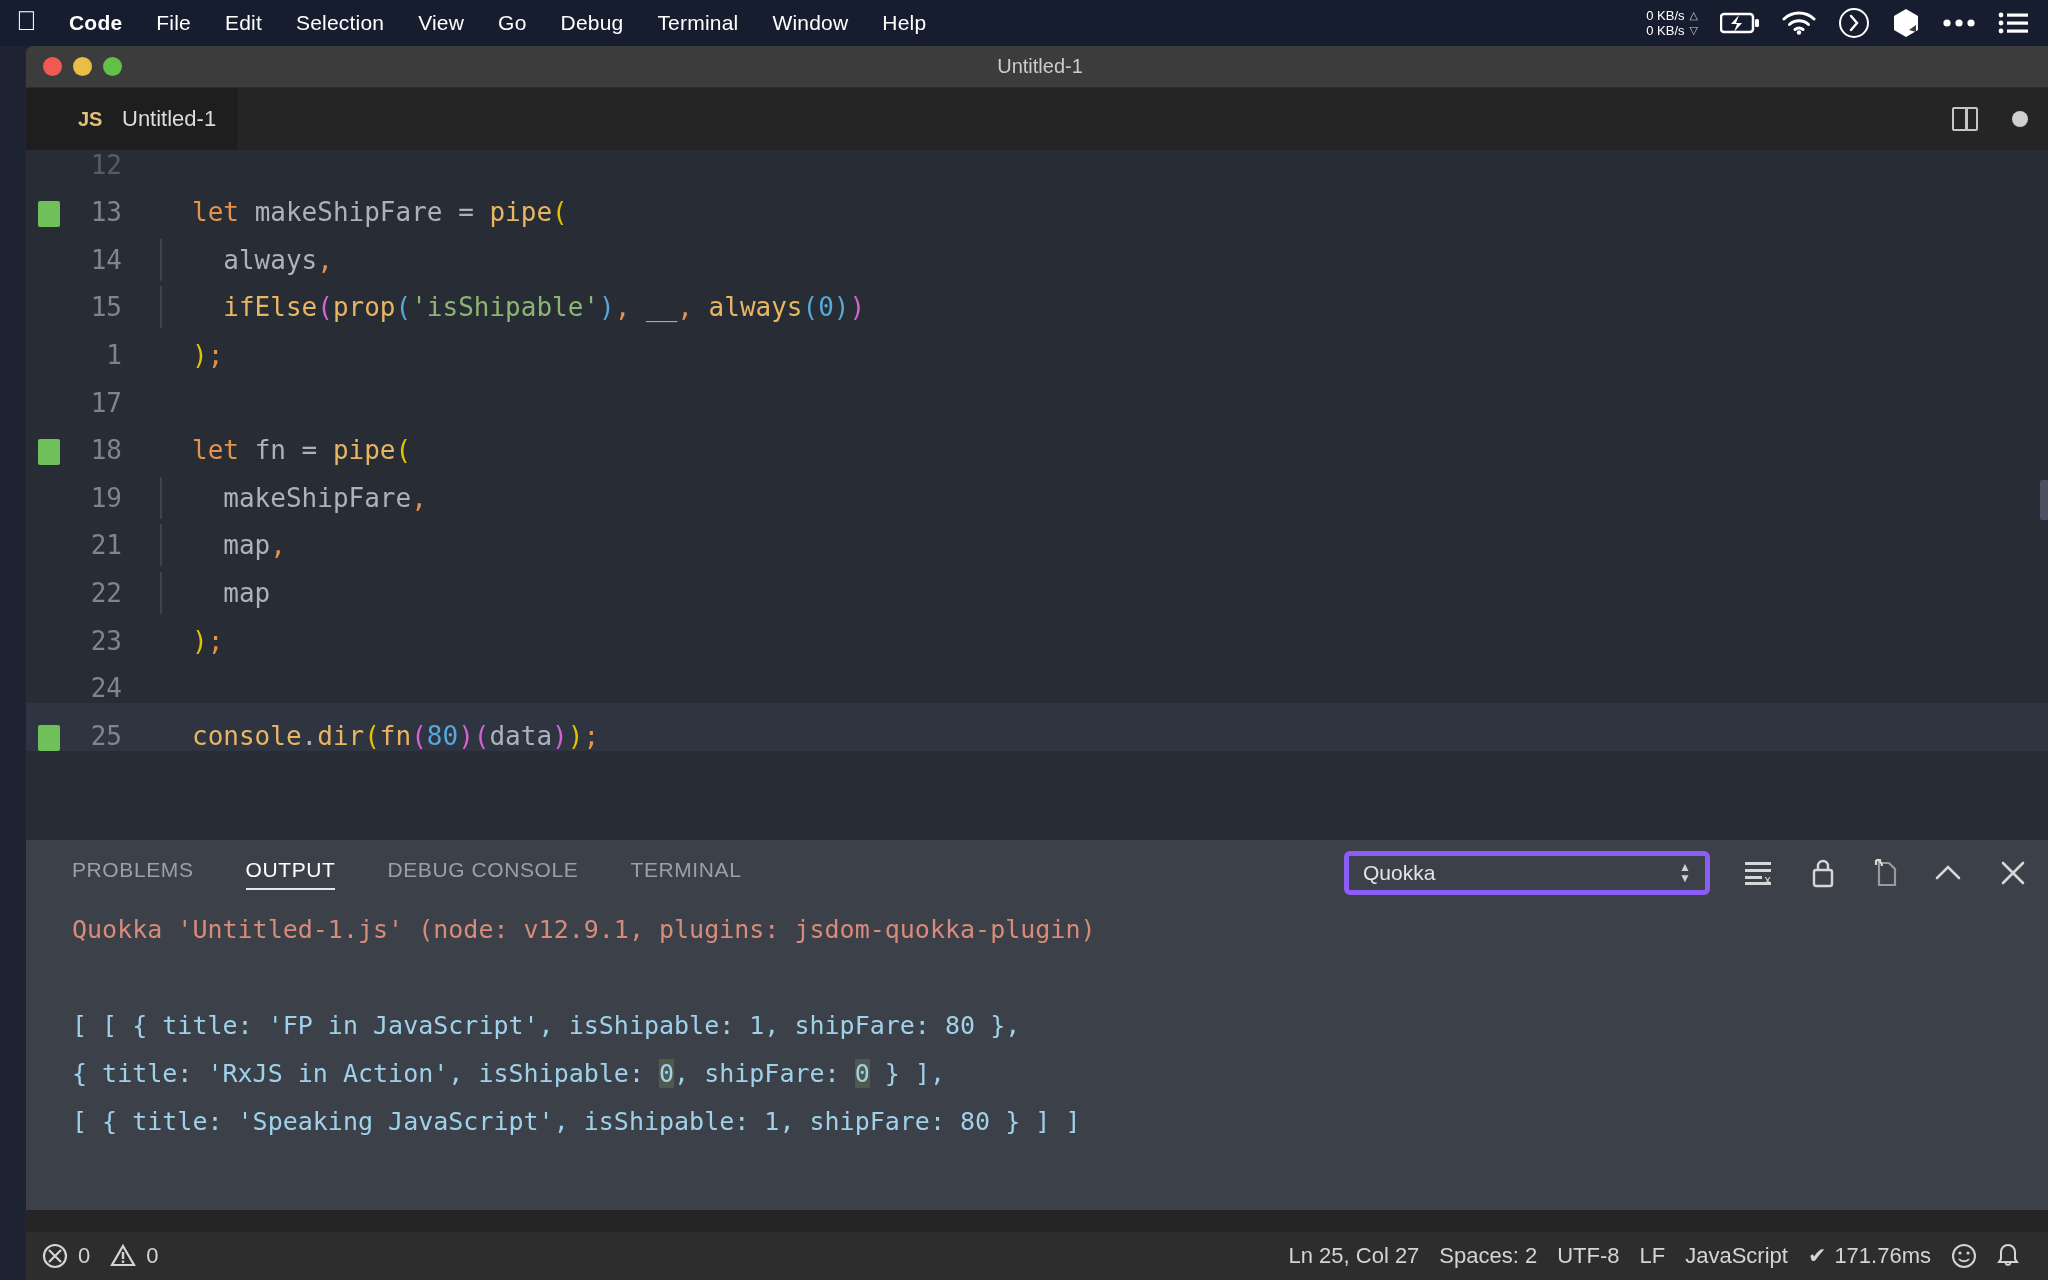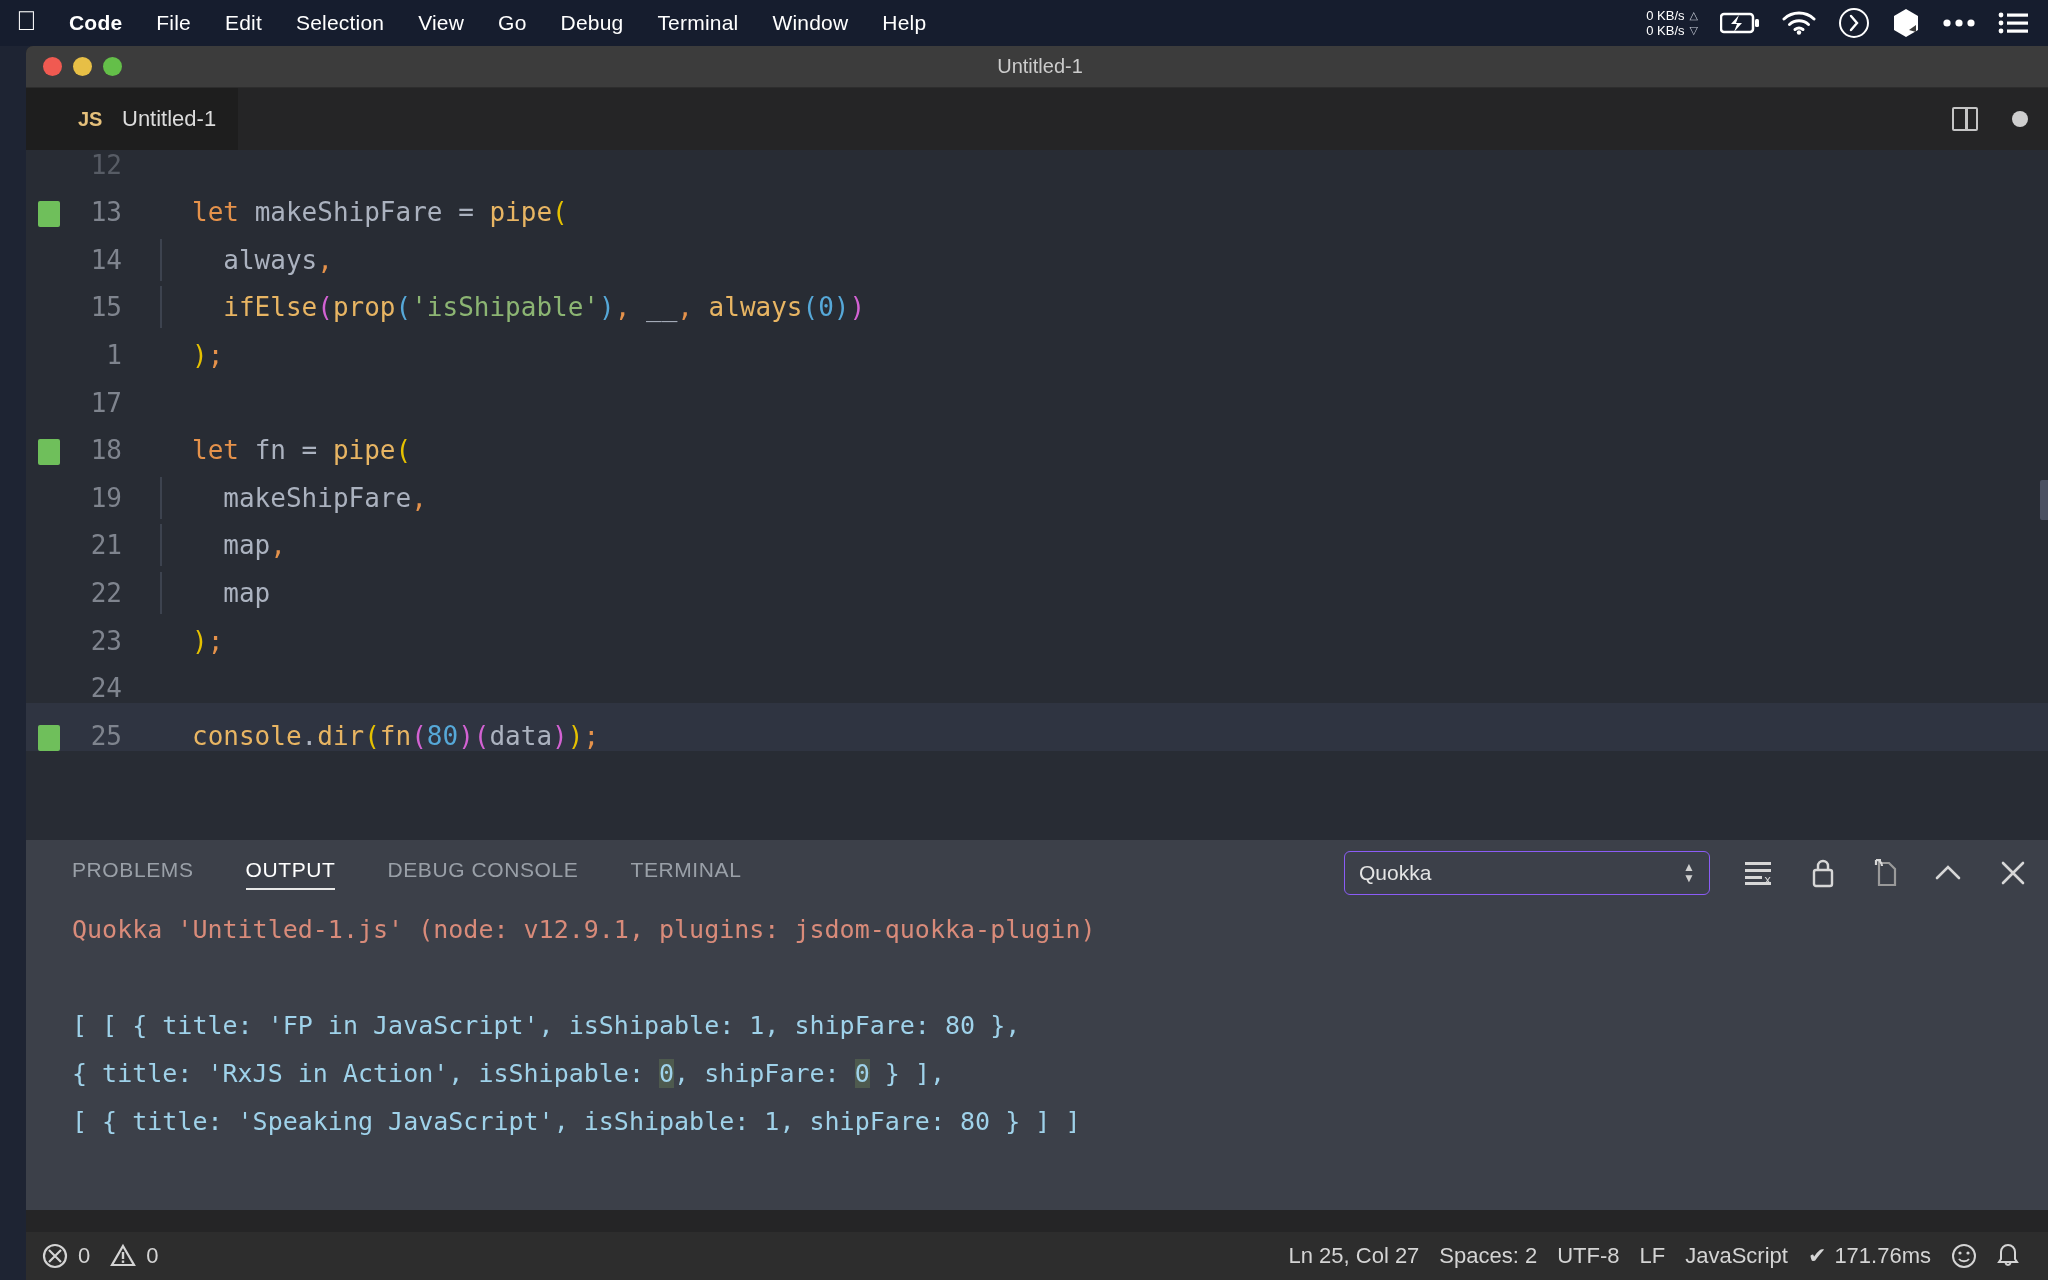--- a/index.html
+++ b/index.html
@@ -124,21 +124,21 @@
     margin-right: 52px; padding-bottom: 6px; position: relative;
   }
   .ptab.active { color: #ffffff; }
   .ptab.active::after {
     content:''; position:absolute; left:0; right:0; bottom:-2px; height: 2px; background: #e7e7e7;
   }
   .panelhead .right {
     position: absolute; right: 26px; display: flex; align-items: center; gap: 34px;
   }
   .selectbox {
-    width: 366px; height: 44px; border: 1px solid #8b5cf6; border-radius: 6px;
+    width: 366px; height: 44px; border: 5px solid #8b5cf6; border-radius: 6px;
     background: #3c4049; color: #e4e4e4; font-size: 21px;
     display: flex; align-items: center; padding: 0 14px; position: relative;
   }
   .selectbox .arrows {
     position: absolute; right: 14px; display:flex; flex-direction:column;
     font-size: 12px; line-height: 11px; color: #d0d0d0;
   }
   .picon { color: #d7d7d7; display:flex; align-items:center; justify-content:center; }
 
   .output {

